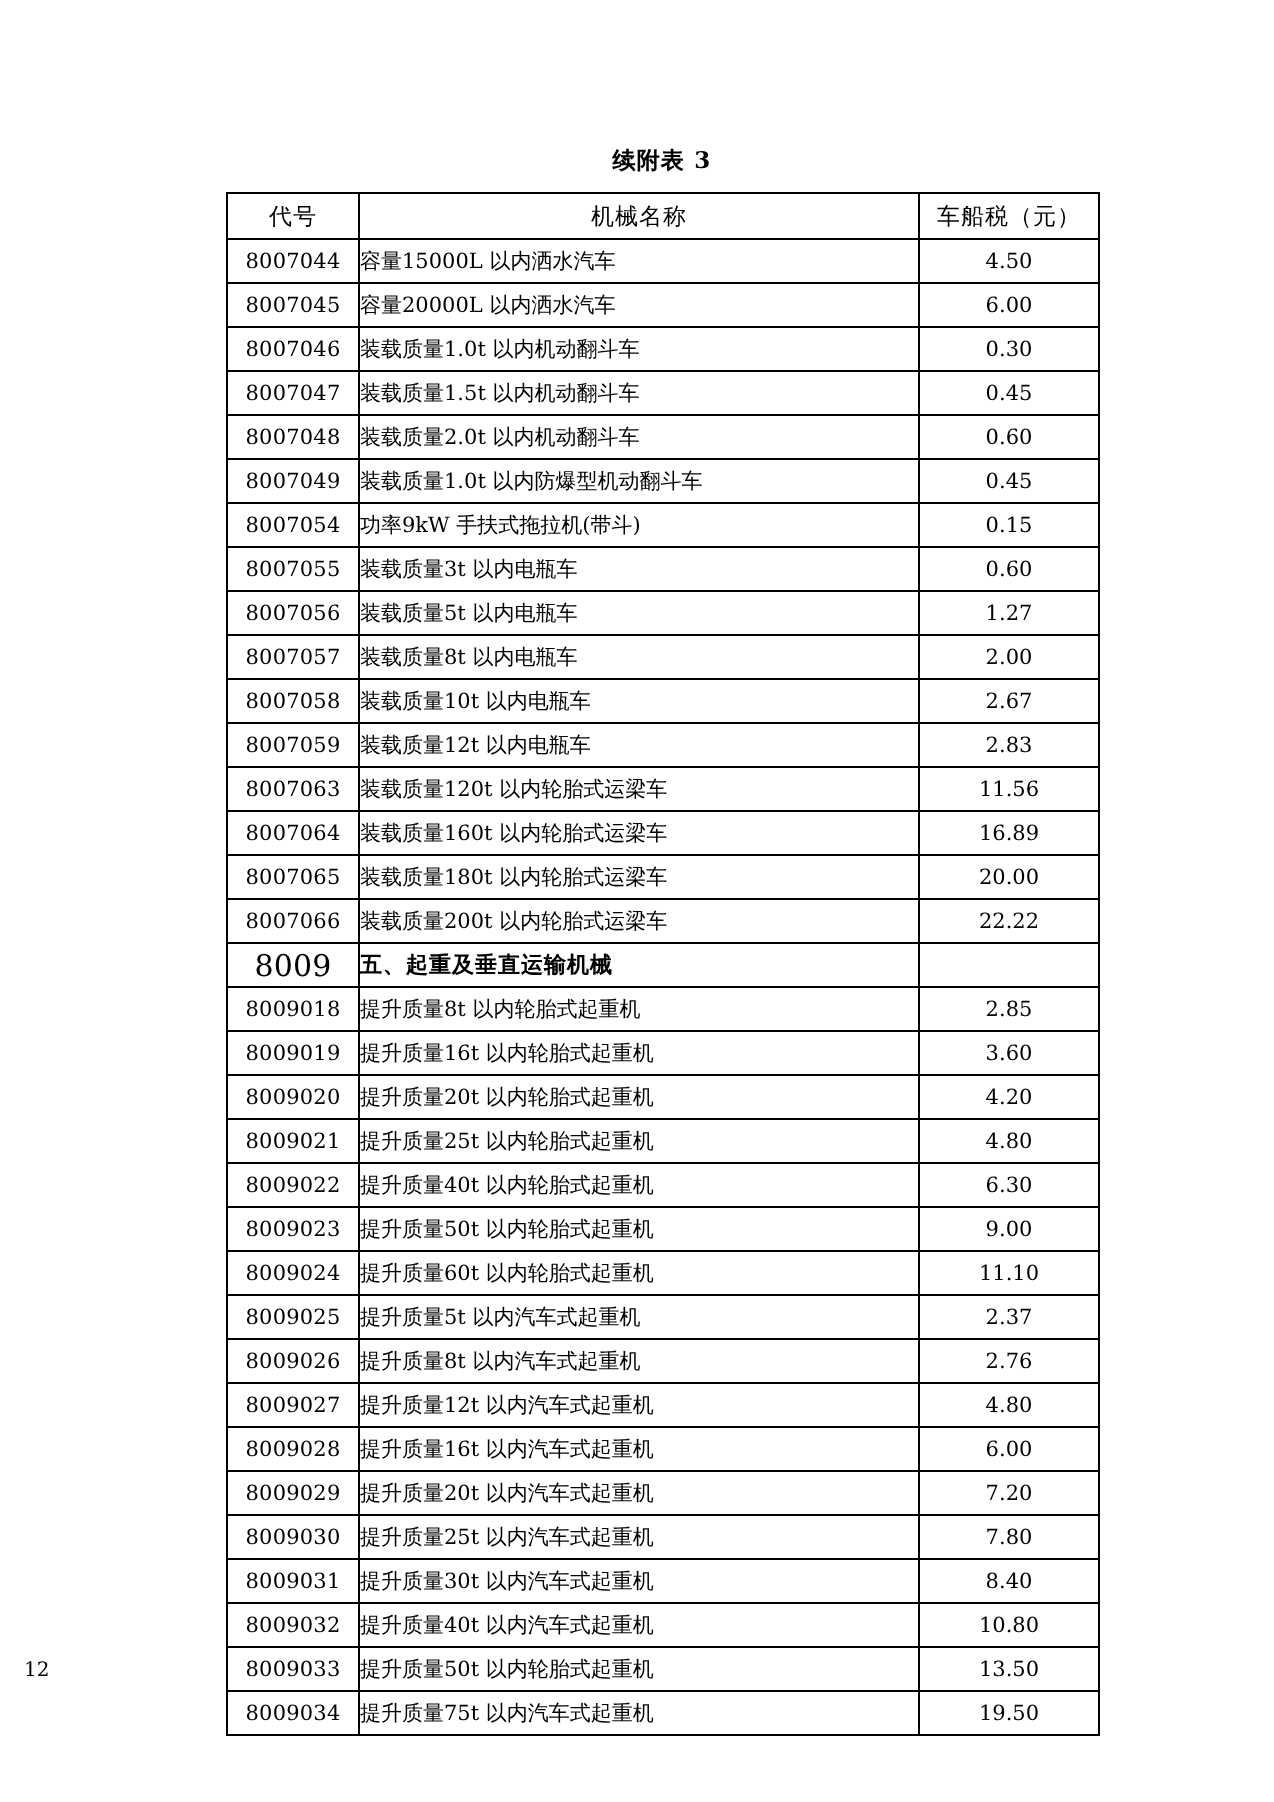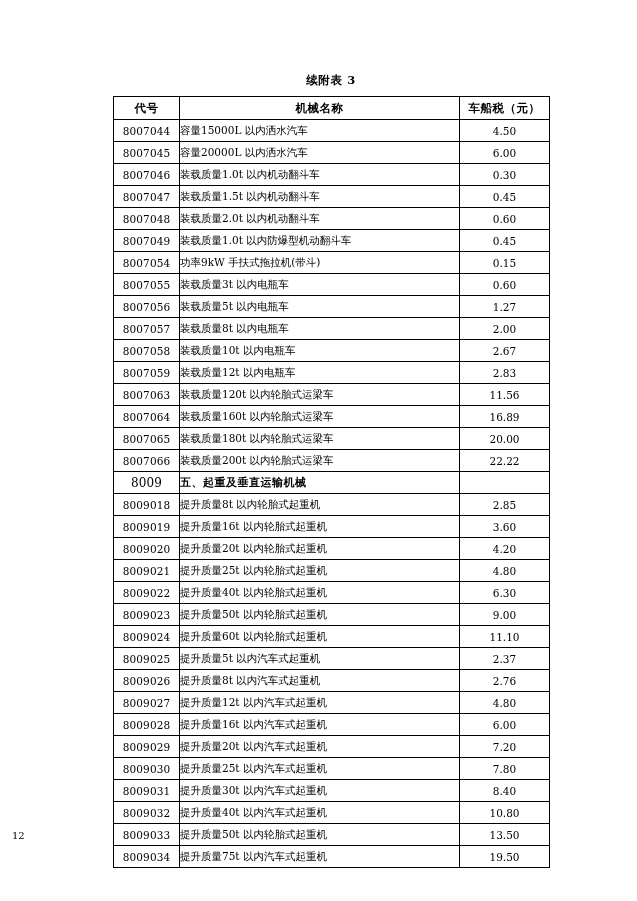--- a/index.html
+++ b/index.html
@@ -50,21 +50,21 @@
     vertical-align: middle;
     font-weight: normal;
   }
   col.c-code   { width: 66px; }
   col.c-name   { width: 280px; }
   col.c-tax    { width: 90px; }
 
   tr.head-row th {
     height: 22px;
     text-align: center;
-    font-weight: bold;
+    font-weight: normal;
     font-size: 11.5px;
     letter-spacing: 0.5px;
   }
   tr.data-row td {
     height: 21px;
   }
   td.code {
     text-align: center;
     font-size: 10.5px;
     letter-spacing: 0.1px;
@@ -77,21 +77,21 @@
   td.tax {
     text-align: center;
     font-size: 10.5px;
   }
   tr.section-row td.name {
     font-weight: bold;
     letter-spacing: 0.5px;
     font-size: 11px;
   }
   tr.section-row td.code {
-    font-size: 12px;
+    font-size: 15px;
   }
   .page-number {
     position: absolute;
     left: 0;
     top: 830px;
     width: 637px;
     text-align: left;
     font-size: 10px;
   }
 </style>

